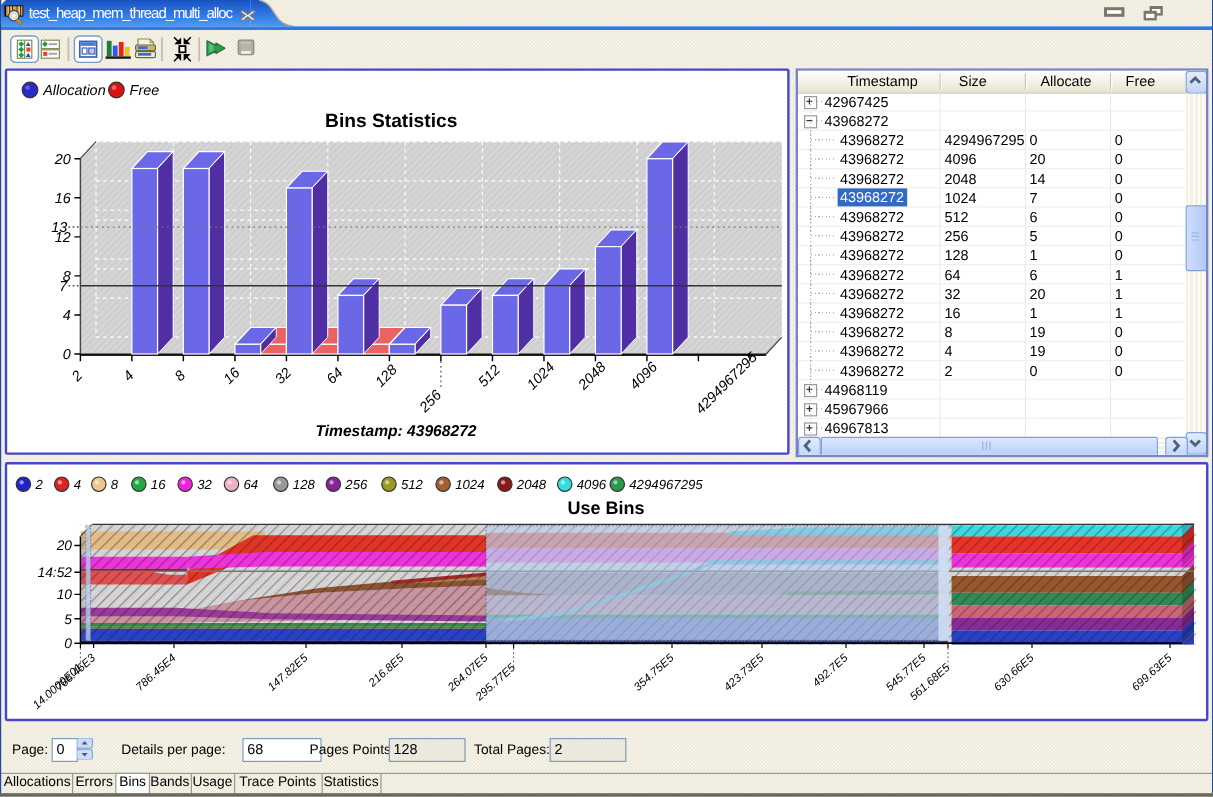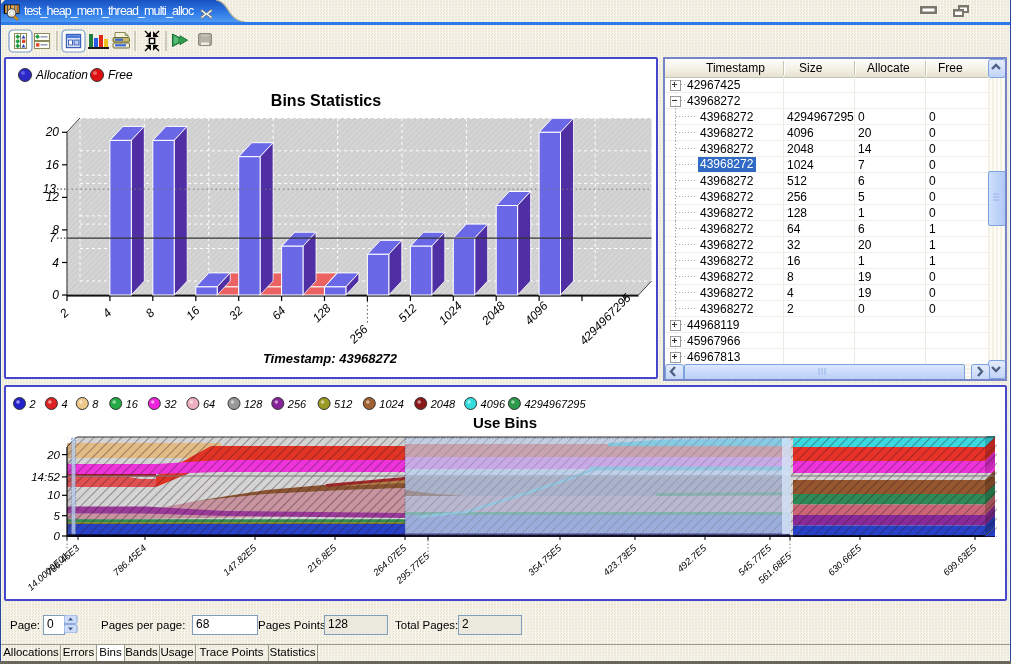--- a/index.html
+++ b/index.html
@@ -628,22 +628,22 @@
     <span class="ctl-label" style="left:10px;">Page:</span>
     <span class="ctl-input" style="left:43px;width:14px;">0</span>
     <span class="abs" style="left:64px;top:14px;">
       <svg width="14" height="18" viewBox="0 0 14 18">
         <rect x="0" y="0" width="13" height="8.5" rx="2" fill="#cfdcf8" stroke="#88aae0" stroke-width="1"></rect>
         <rect x="0" y="9.5" width="13" height="8.5" rx="2" fill="#cfdcf8" stroke="#88aae0" stroke-width="1"></rect>
         <path d="M4,5.5 L6.5,2.5 L9,5.5 Z" fill="#3a5a8a"></path>
         <path d="M4,12.5 L9,12.5 L6.5,15.5 Z" fill="#3a5a8a"></path>
       </svg>
     </span>
-    <span class="ctl-label" style="left:101px;">Pages per page:</span>
-    <span class="ctl-input" style="left:192px;width:58px;">68</span>
+    <span class="ctl-label" style="left:101px;">Details per page:</span>
+    <span class="ctl-input" style="left:202px;width:58px;">68</span>
     <span class="ctl-label" style="left:258px;">Pages Points:</span>
     <span class="ctl-input ctl-dis" style="left:324px;width:56px;">128</span>
     <span class="ctl-label" style="left:395px;">Total Pages:</span>
     <span class="ctl-input ctl-dis" style="left:458px;width:56px;">2</span>
   </div>
 
   <div class="abs" id="tabsrow">
     <span class="btab" style="left:2px;width:58px;">Allocations</span>
     <span class="btab" style="left:60px;width:37px;">Errors</span>
     <span class="btab sel" style="left:97px;width:27px;">Bins</span>

